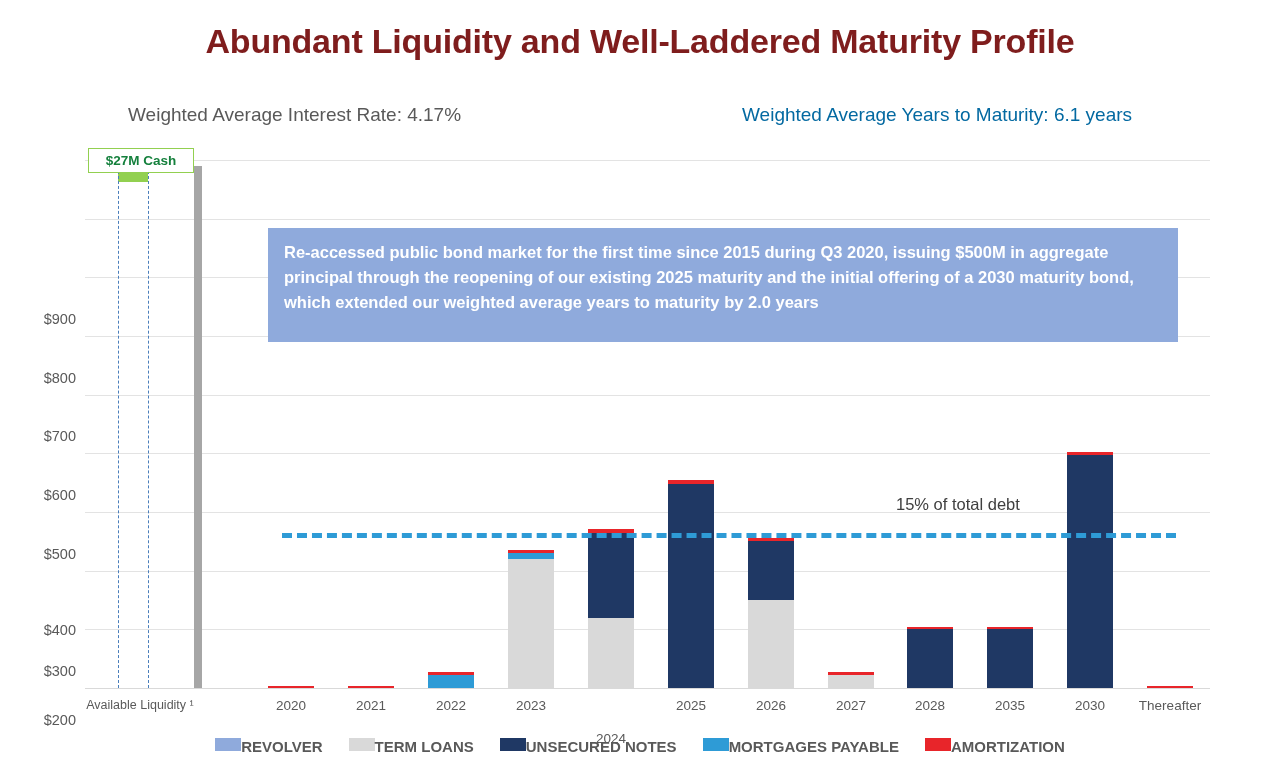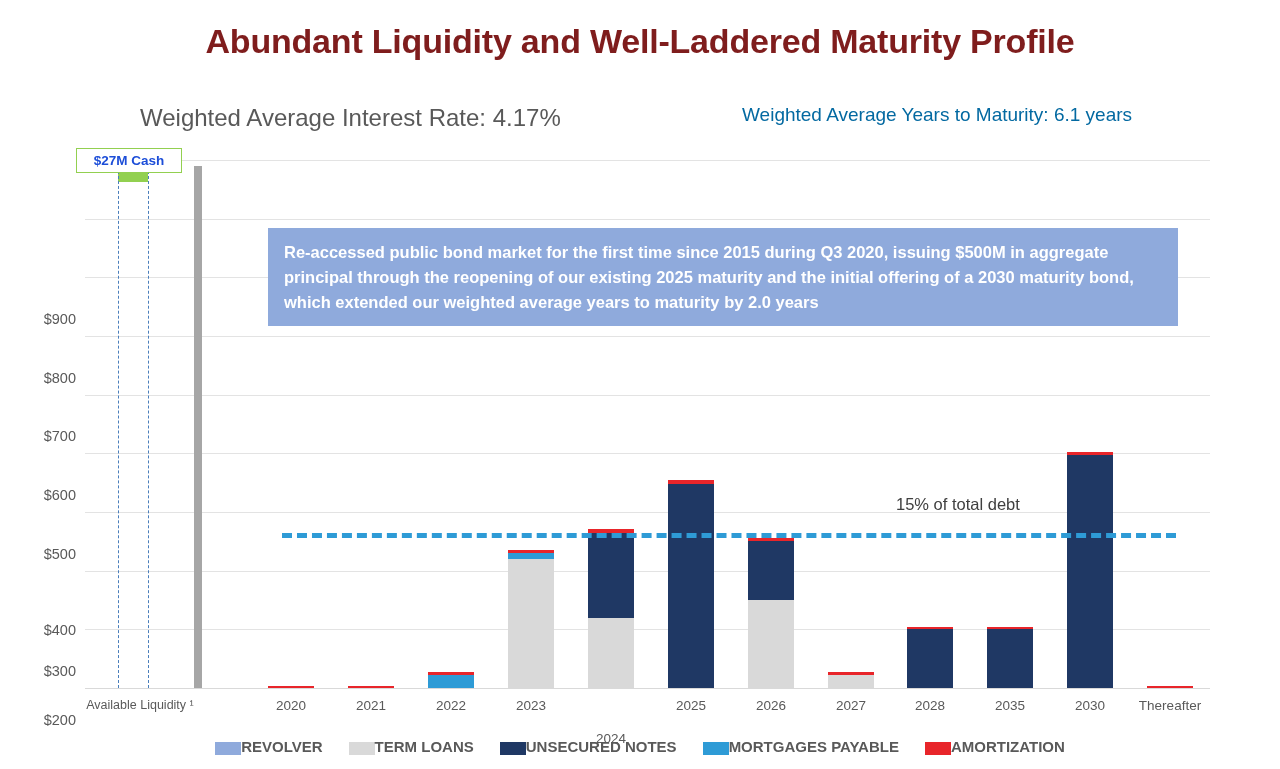--- a/index.html
+++ b/index.html
@@ -19,23 +19,22 @@
     top: 22px; left: 0; width: 1280px;
     text-align: center;
     font-size: 34px;
     font-weight: bold;
     color: #7f1d1d;
     letter-spacing: -0.2px;
   }
   .subtitle-left {
     position: absolute;
     top: 104px; left: 128px;
-    font-size: 24px;
-    color: #595959;
-    margin-left: 12px;
+    font-size: 19px;
+    color: #595959;
   }
   .subtitle-right {
     position: absolute;
     top: 104px; left: 742px;
     font-size: 19px;
     color: #0369a1;
   }
 
   
   .plot {
@@ -76,28 +75,28 @@
     top: 698px;
     width: 120px;
     text-align: center;
     font-size: 13.5px;
     color: #595959;
   }
 
   
   .cashbox {
     position: absolute;
-    left: 76px; top: 148px;
+    left: 88px; top: 148px;
     width: 106px; height: 25px;
     border: 1.6px solid #92d050;
     background: #ffffff;
     box-sizing: border-box;
     font-size: 13.5px;
     font-weight: bold;
-    color: #1d4ed8;
+    color: #15803d;
     display: flex;
     align-items: center;
     justify-content: center;
   }
   .greenbar {
     position: absolute;
     left: 118px;
     width: 30px;
     background: #92d050;
   }
@@ -115,21 +114,21 @@
 
   .callout {
     position: absolute;
     left: 268px; top: 228px;
     width: 910px;
     background: #8faadc;
     color: #ffffff;
     font-size: 16.5px;
     font-weight: bold;
     line-height: 25px;
-    padding: 12px 14px 11px 16px;
+    padding: 12px 14px 27px 16px;
     box-sizing: border-box;
   }
 
   .dashline {
     position: absolute;
     left: 282px; top: 532px;
     width: 894px; height: 0;
     border-top: 5px dashed #2e9bd6;
   }
   .dashlabel {
@@ -144,21 +143,21 @@
     left: 0; top: 738px;
     width: 1280px;
     display: flex;
     justify-content: center;
     align-items: center;
     gap: 26px;
     font-size: 15px;
     font-weight: bold;
     color: #595959;
   }
-  .legend-item { display: flex; align-items: flex-end; }
+  .legend-item { display: flex; align-items: flex-start; }
   .swatch { width: 26px; height: 13px; display: inline-block; }
 </style>
 </head>
 <body>
 
 <div id="root">
 
   <div class="title">Abundant Liquidity and Well-Laddered Maturity Profile</div>
   <div class="subtitle-left">Weighted Average Interest Rate: 4.17%</div>
   <div class="subtitle-right">Weighted Average Years to Maturity: 6.1 years</div>

